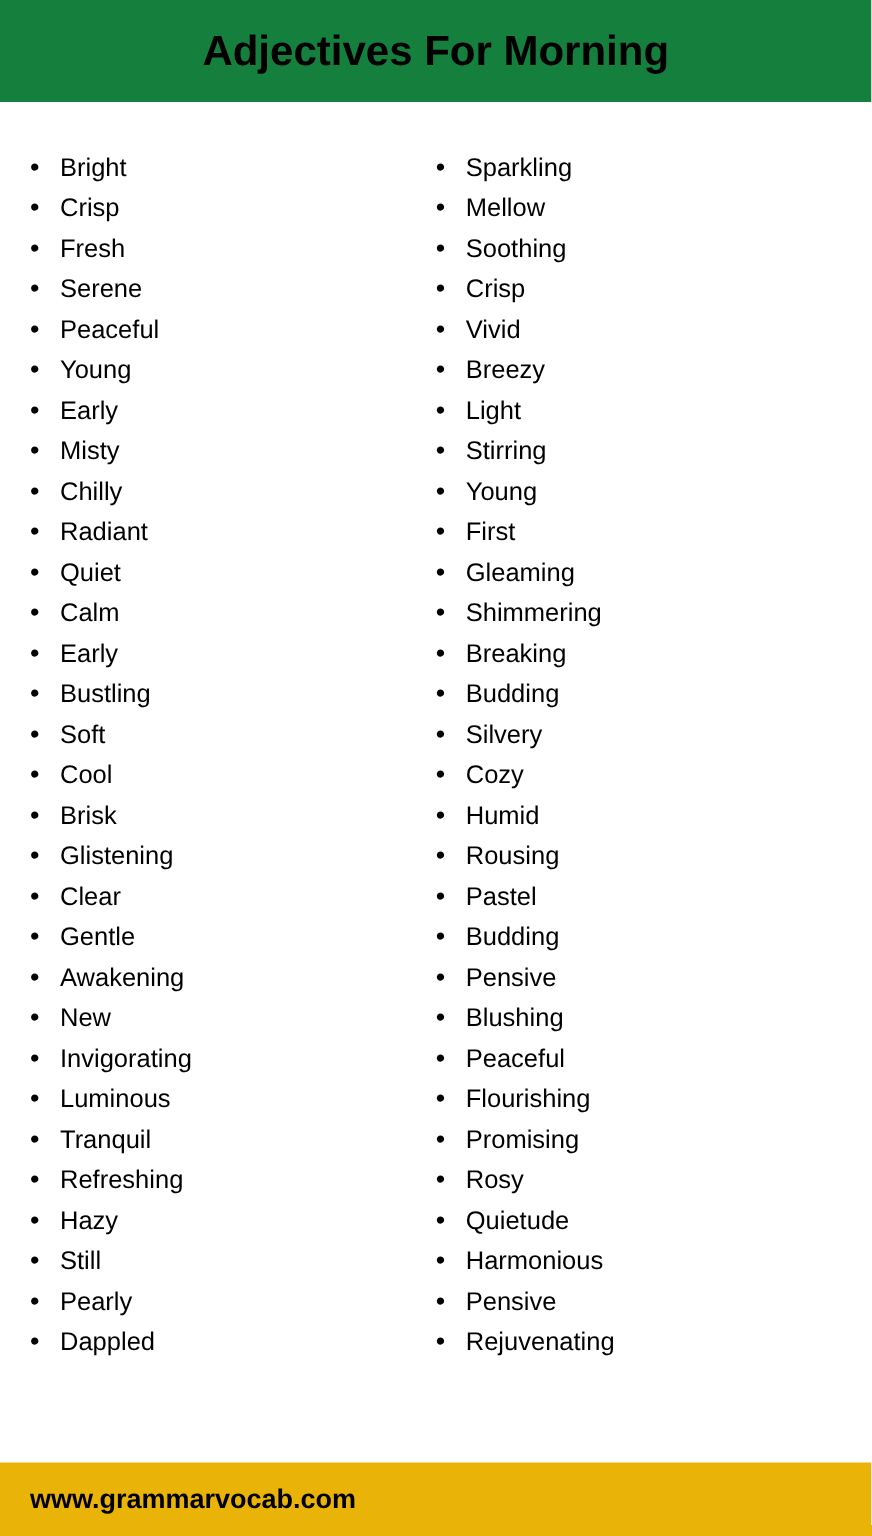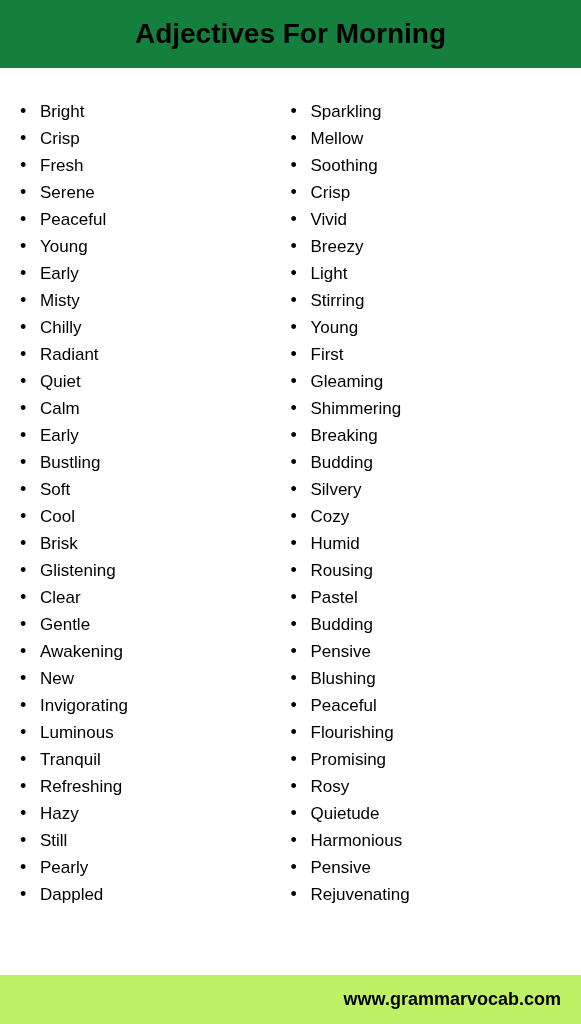--- a/index.html
+++ b/index.html
@@ -53,23 +53,23 @@
     }
 
     .bullet {
       width: 20px;
       min-width: 20px;
       font-size: 18px;
       color: #000000;
     }
 
     #footer {
-      background-color: #bef264;
+      background-color: #eab308;
       padding: 14px 20px;
-      text-align: right;
+      text-align: left;
     }
 
     #footer span {
       font-size: 18px;
       font-weight: bold;
       color: #000000;
       font-family: Arial, sans-serif;
     }
   </style>
 </head>

